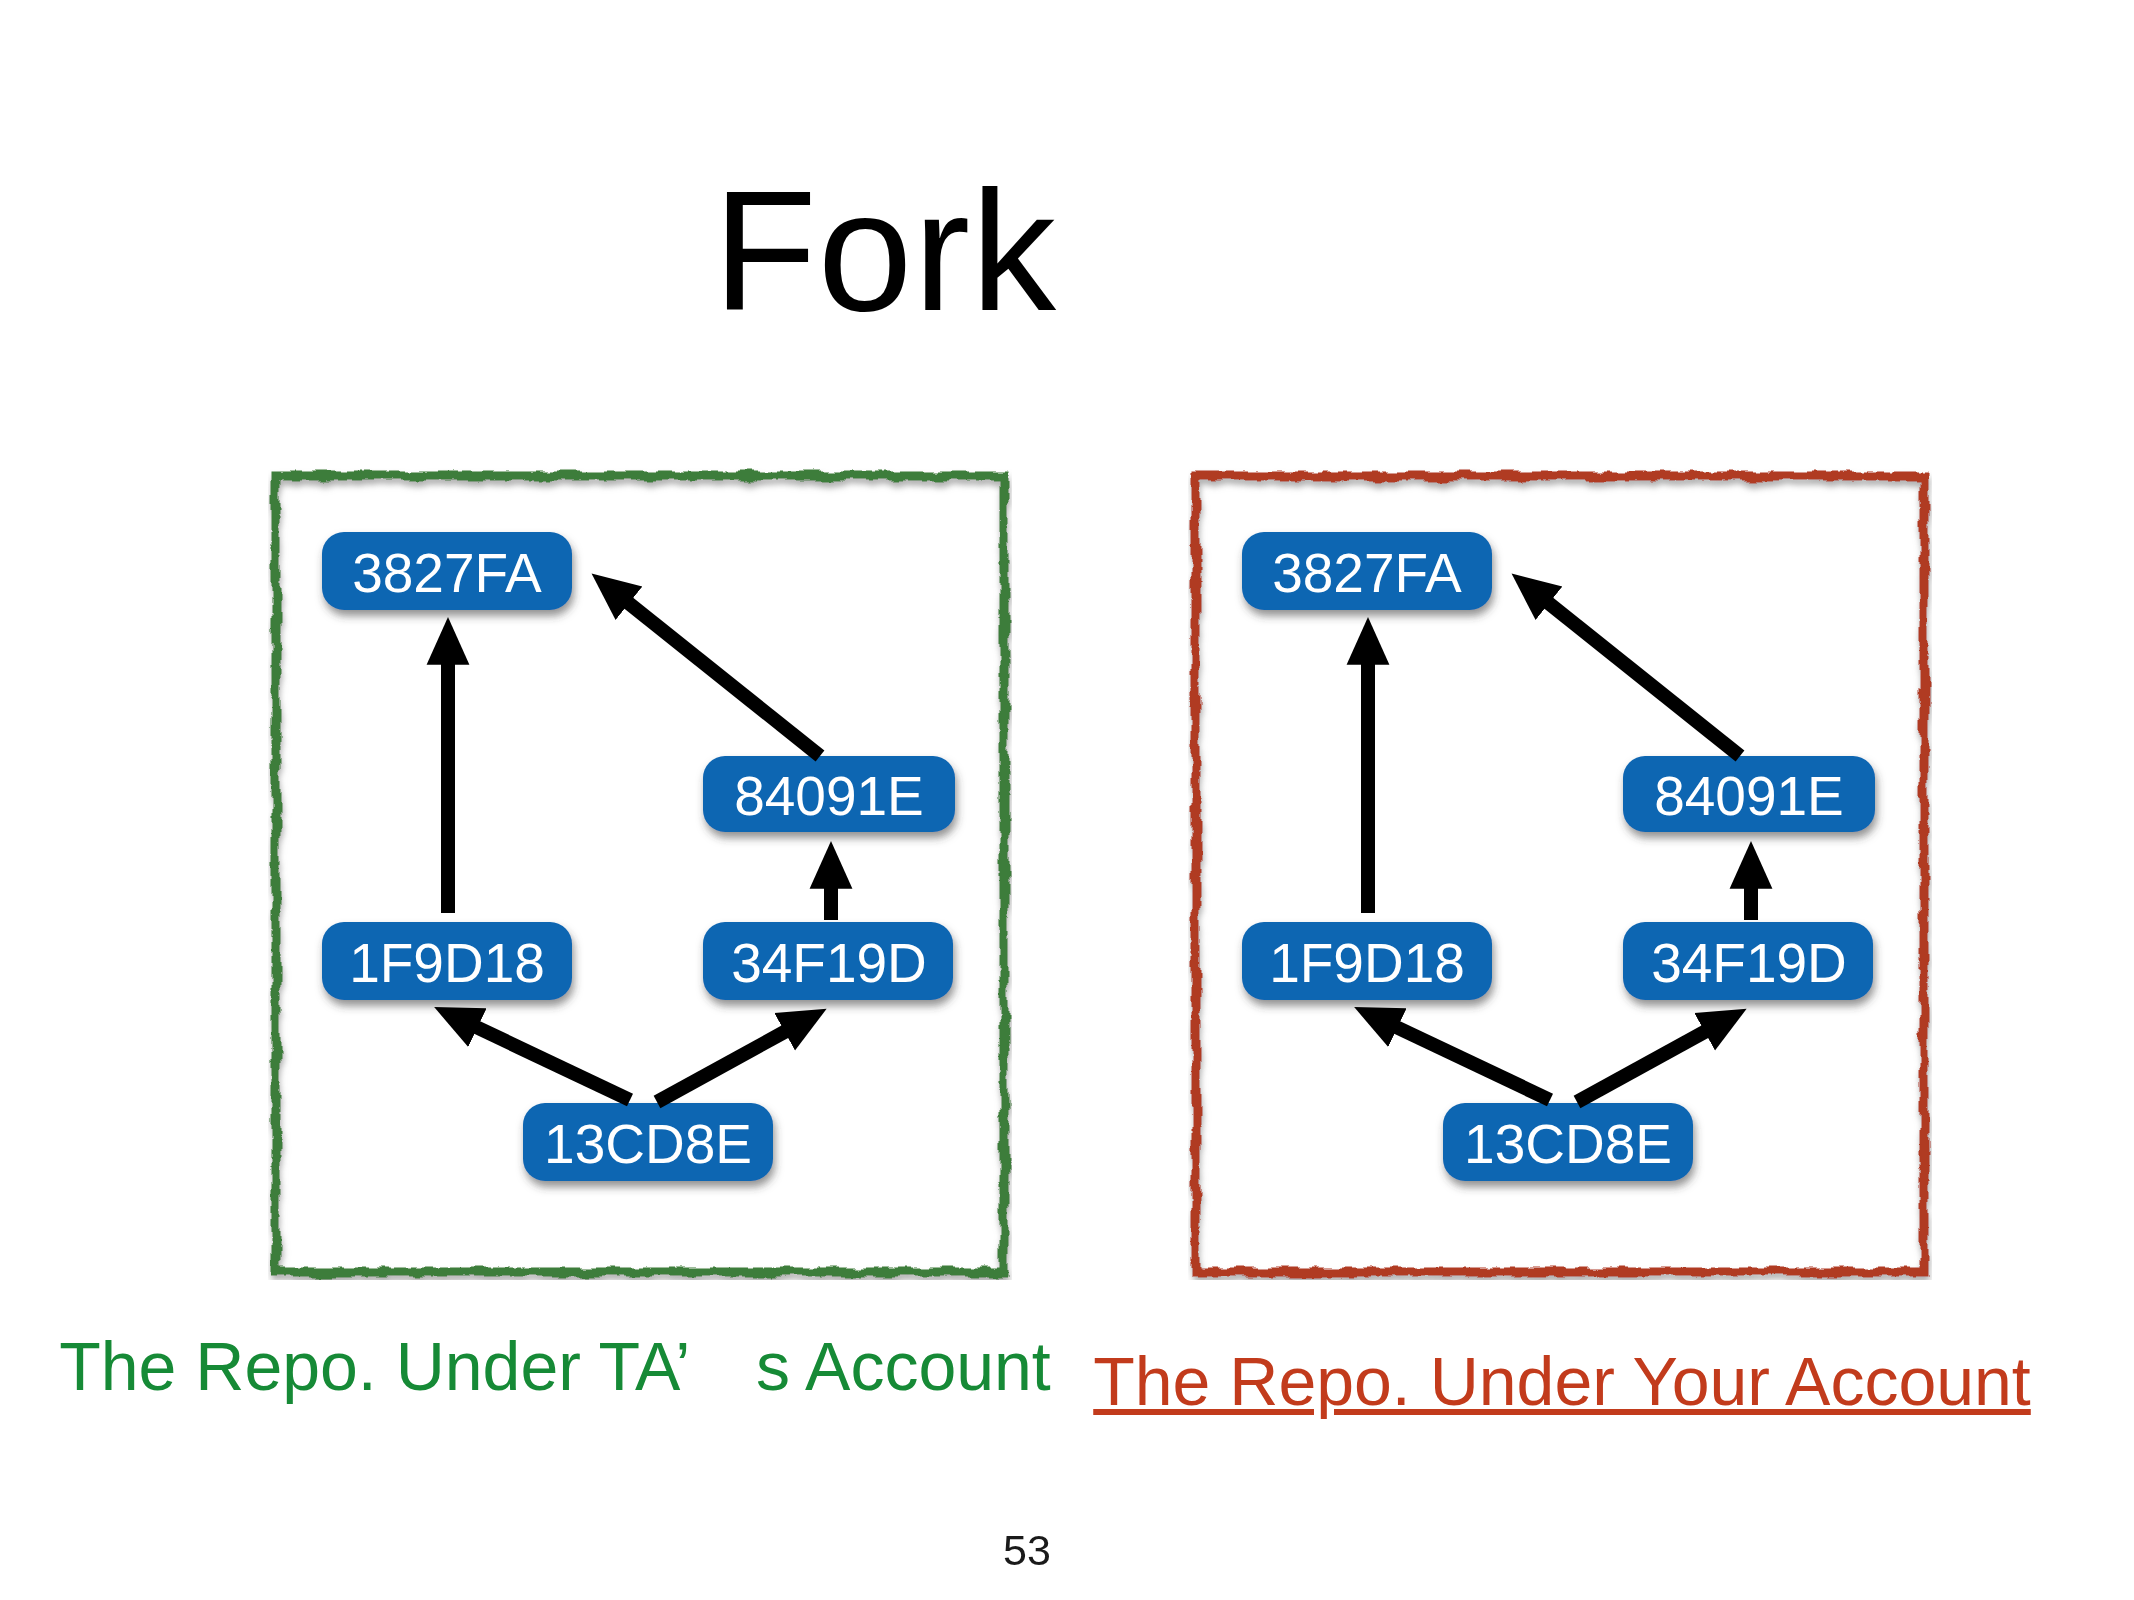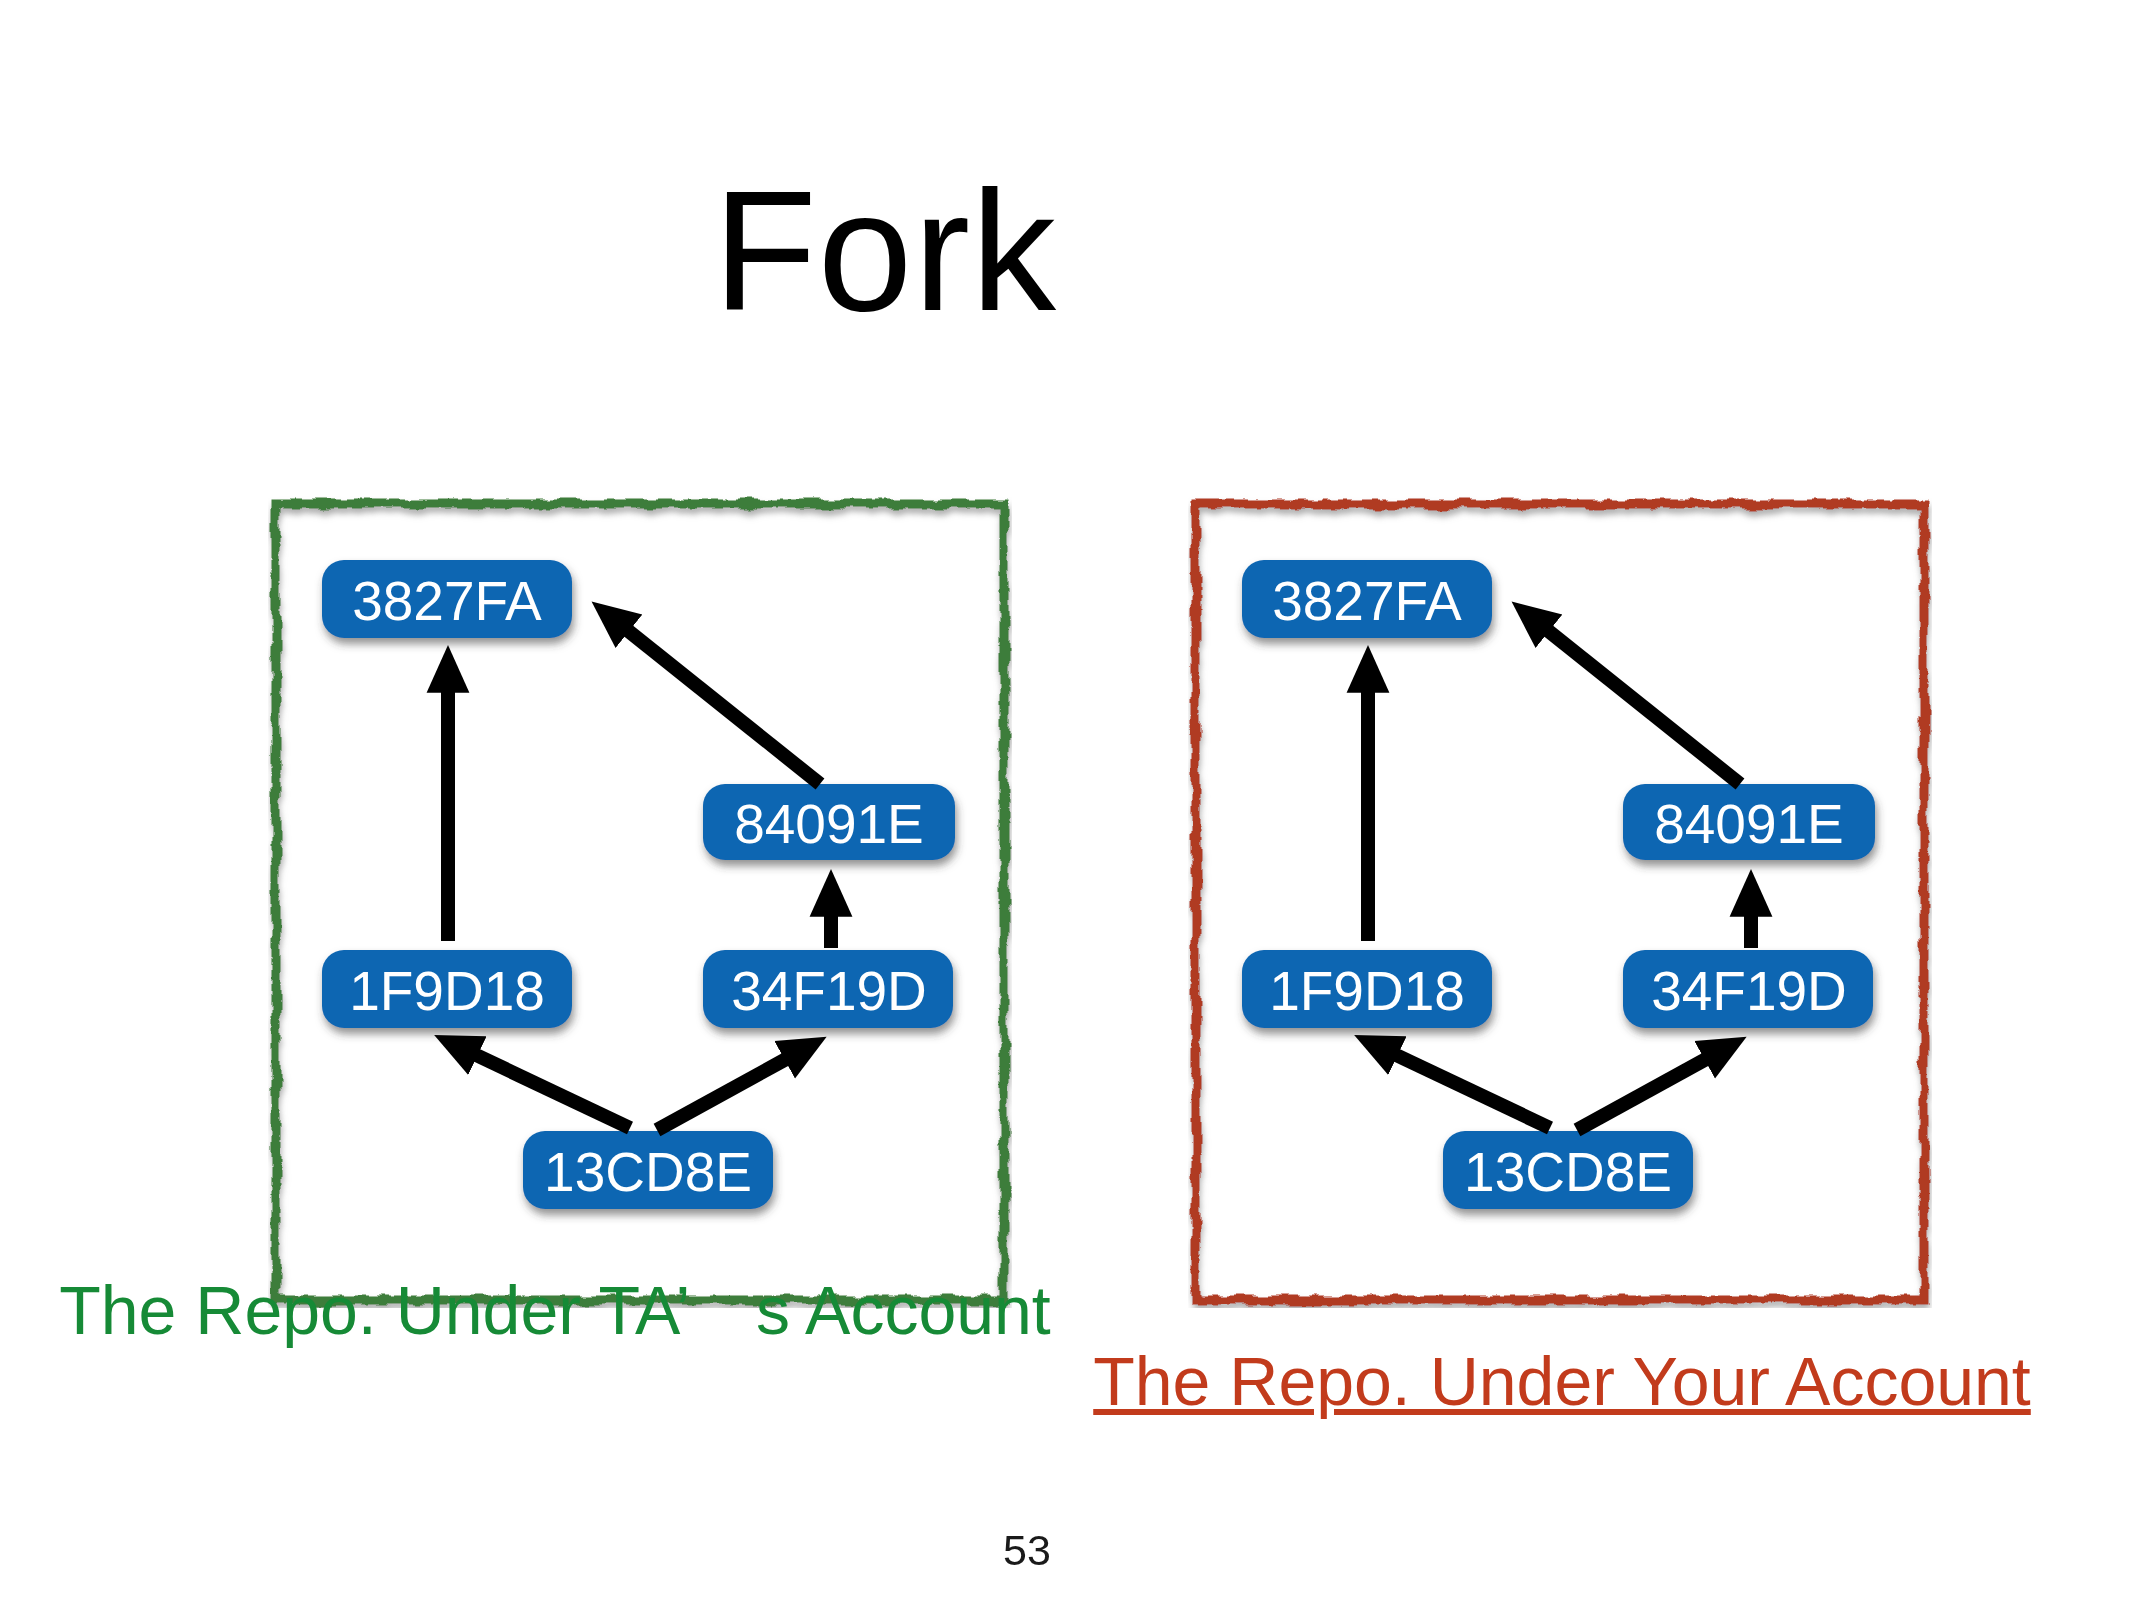--- a/index.html
+++ b/index.html
@@ -15,21 +15,21 @@
     top: 166px; left: 0; width: 1770px;
     text-align: center;
     font-size: 170px;
     font-weight: 300;
     line-height: 1;
     color: #000000;
     letter-spacing: 1px;
   }
   .panel {
     position: absolute;
-    top: 496px;
+    top: 468px;
     width: 744px; height: 812px;
   }
   .panel.left  { left: 268px; }
   .panel.right { left: 1188px; }
   .frame {
     fill: none;
     stroke-width: 9;
   }
   .node { stroke: none; }
   .nlabel {
@@ -43,21 +43,21 @@
     fill: none;
   }
   .caption {
     position: absolute;
     font-size: 68px;
     font-weight: 300;
     line-height: 1;
     text-align: center;
     white-space: nowrap;
   }
-  .caption.ta   { top: 1276px; left: 30px;  width: 1050px; }
+  .caption.ta   { top: 1332px; left: 30px;  width: 1050px; }
   .caption.your { top: 1347px; left: 1072px; width: 980px; }
   .page-number {
     position: absolute;
     top: 1529px; left: 0; width: 2054px;
     text-align: center;
     font-size: 43px;
     line-height: 1;
     color: #1a1a1a;
   }
 </style>

